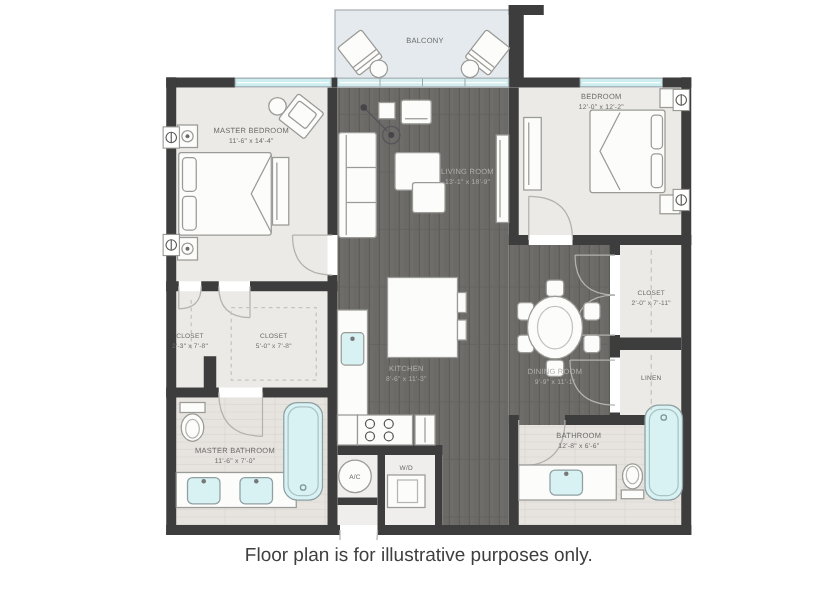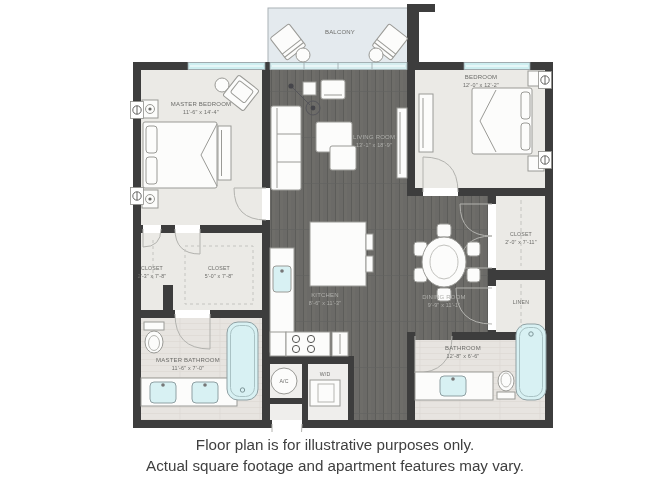--- a/index.html
+++ b/index.html
@@ -310,15 +310,14 @@
     <text x="188" y="370" class="room-dims">11'-6" x 7'-0"</text>
     <text x="463" y="350" class="room-name">BATHROOM</text>
     <text x="463" y="358" class="room-dims">12'-8" x 6'-6"</text>
     <text x="284" y="383" class="tiny">A/C</text>
     <text x="325" y="376" class="tiny">W/D</text>
   </g>
 </svg>
 
 <div class="caption">
   <div>Floor plan is for illustrative purposes only.</div>
-  <div>Actual square footage and apartment features may vary.</div>
 </div>
 </div>
 
 </body></html>

